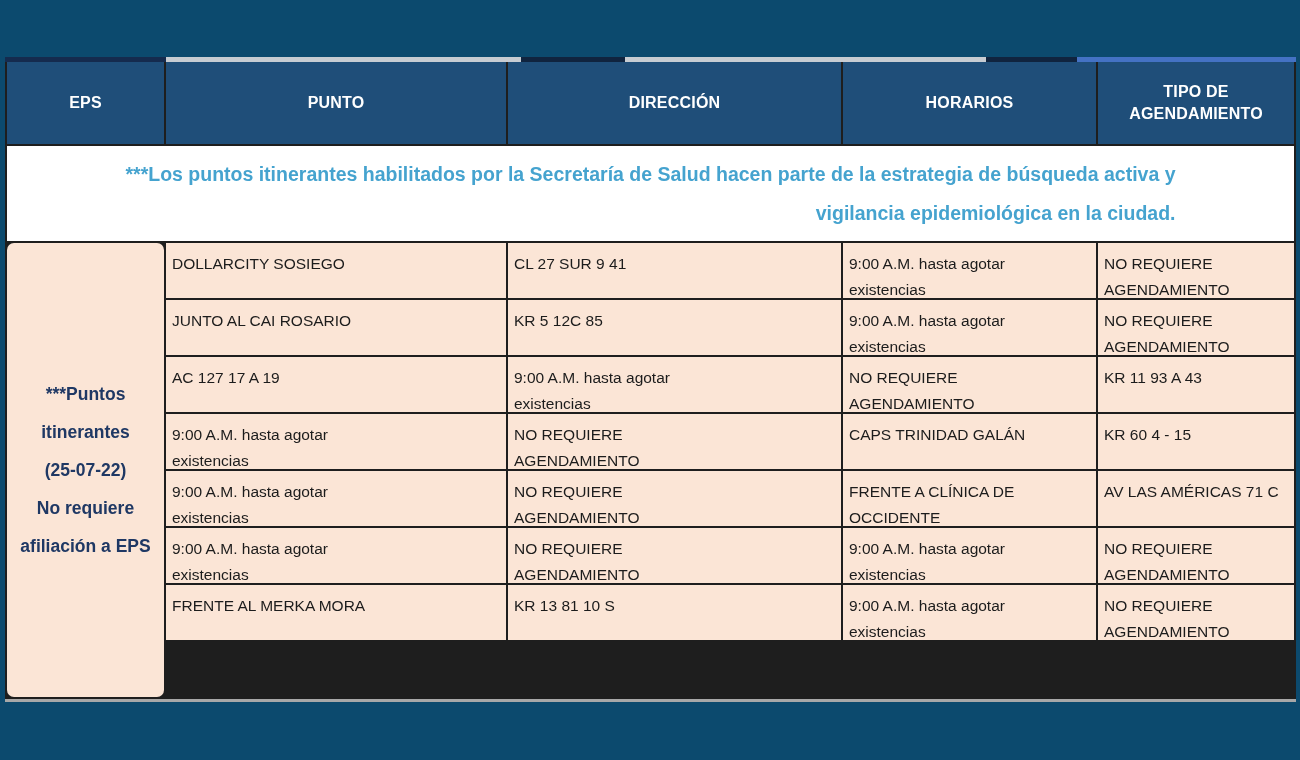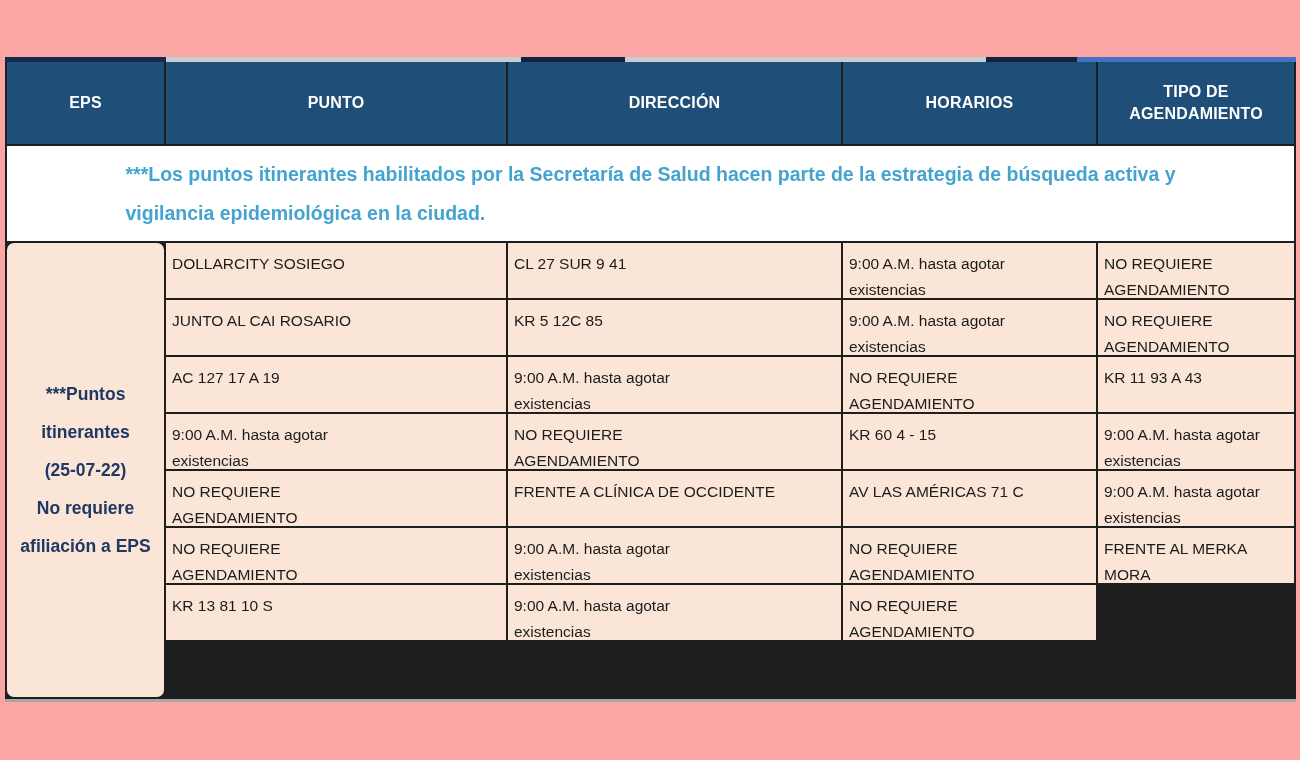--- a/index.html
+++ b/index.html
@@ -2,21 +2,21 @@
 <html><head>
 <meta charset="utf-8">
 <style>
   * { margin: 0; padding: 0; box-sizing: border-box; }
   html, body {
     width: 1300px; height: 760px;
     background: #ffffff;
     font-family: "Liberation Sans", sans-serif;
     overflow: hidden;
   }
-  .page { position: relative; width: 1300px; height: 760px; background: #fca5a5; }
+  .page { position: relative; width: 1300px; height: 760px; background: #0c4a6e; }
 
   .table-wrap {
     position: absolute;
     left: 5px; top: 57px;
     width: 1291px;
   }
 
   
   .top-strip {
     height: 5px;
@@ -59,21 +59,21 @@
   .note-cell {
     grid-column: 1 / -1;
     background: #ffffff;
     color: #45A3CF;
     font-weight: bold;
     font-size: 19.5px;
     line-height: 39px;
     display: flex;
     align-items: center;
     justify-content: center;
-    text-align: left;
+    text-align: right;
     white-space: pre-line;
   }
 
   .eps-cell {
     grid-column: 1;
     grid-row: 3 / span 8;
     background: #FBE5D6;
     color: #1F3864;
     font-weight: bold;
     font-size: 17.5px;
@@ -139,20 +139,21 @@
 existencias</div>
       <div class="cell">NO REQUIERE
 AGENDAMIENTO</div>
 
       <div class="cell">KR 11 93 A 43</div>
       <div class="cell">9:00 A.M. hasta agotar
 existencias</div>
       <div class="cell">NO REQUIERE
 AGENDAMIENTO</div>
 
+      <div class="cell">CAPS TRINIDAD GALÁN</div>
       <div class="cell">KR 60 4 - 15</div>
       <div class="cell">9:00 A.M. hasta agotar
 existencias</div>
       <div class="cell">NO REQUIERE
 AGENDAMIENTO</div>
 
       <div class="cell">FRENTE A CLÍNICA DE OCCIDENTE</div>
       <div class="cell">AV LAS AMÉRICAS 71 C</div>
       <div class="cell">9:00 A.M. hasta agotar
 existencias</div>

